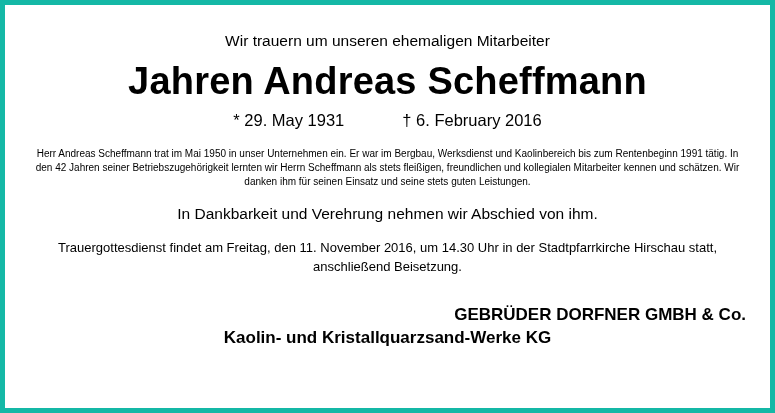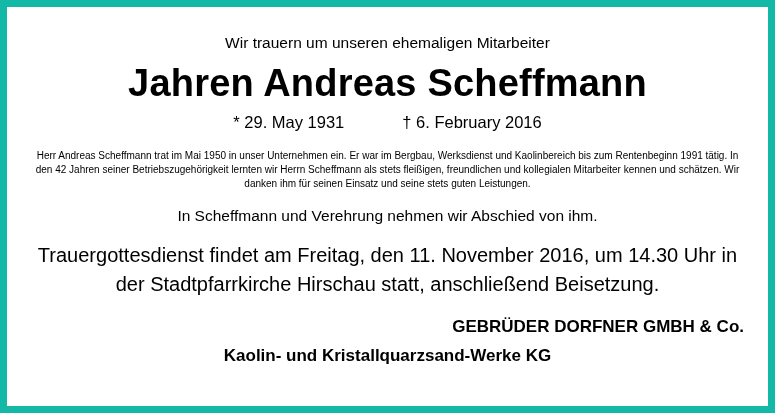--- a/index.html
+++ b/index.html
@@ -10,21 +10,21 @@
   body {
     font-family: "Liberation Sans", sans-serif;
     color: #000000;
   }
   .obituary {
     position: relative;
     width: 775px;
     height: 413px;
     box-sizing: border-box;
     background: #ffffff;
-    border: 7px solid #14b8a6;
+    border: 5px solid #14b8a6;
     overflow: hidden;
   }
   .inner {
     padding: 22px 24px 18px 24px;
     text-align: center;
   }
   .intro {
     font-size: 15.5px;
     line-height: 1.25;
     margin-top: 4px;
@@ -55,57 +55,56 @@
     margin: 0 auto 14px auto;
     max-width: 712px;
   }
   .para-thanks {
     font-size: 15.5px;
     line-height: 1.42;
     margin: 0 auto 14px auto;
     max-width: 640px;
   }
   .para-service {
-    font-size: 20px;
+    font-size: 13px;
     line-height: 1.42;
-    margin: 0 auto 18px auto;
+    margin: 0 auto 28px auto;
     max-width: 700px;
   }
   .company {
     font-size: 17px;
     font-weight: bold;
     line-height: 1.35;
     margin-top: 14px;
     text-align: right;
   }
   .company-line2 {
     font-size: 17px;
     font-weight: bold;
     line-height: 1.35;
-    margin-top: 6px;
   }
 </style>
 </head>
 <body>
 
 <div class="obituary">
   <div class="inner">
 
     <div class="intro">Wir trauern um unseren ehemaligen Mitarbeiter</div>
 
     <div class="name">Jahren Andreas Scheffmann</div>
 
     <div class="dates">
       <span>* 29. May 1931</span>
       <span>† 6. February 2016</span>
     </div>
 
     <div class="body-text">Herr Andreas Scheffmann trat im Mai 1950 in unser Unternehmen ein. Er war im Bergbau, Werksdienst und Kaolinbereich bis zum Rentenbeginn 1991 tätig. In den 42 Jahren seiner Betriebszugehörigkeit lernten wir Herrn Scheffmann als stets fleißigen, freundlichen und kollegialen Mitarbeiter kennen und schätzen. Wir danken ihm für seinen Einsatz und seine stets guten Leistungen.</div>
 
-    <div class="para-thanks">In Scheffmann und Verehrung nehmen wir Abschied von ihm.</div>
+    <div class="para-thanks">In Dankbarkeit und Verehrung nehmen wir Abschied von ihm.</div>
 
     <div class="para-service">Trauergottesdienst findet am Freitag, den 11. November 2016, um 14.30 Uhr in der Stadtpfarrkirche Hirschau statt, anschließend Beisetzung.</div>
 
     <div class="company">GEBRÜDER DORFNER GMBH &amp; Co.</div>
     <div class="company-line2">Kaolin- und Kristallquarzsand-Werke KG</div>
 
   </div>
 </div>
 
 </body></html>

